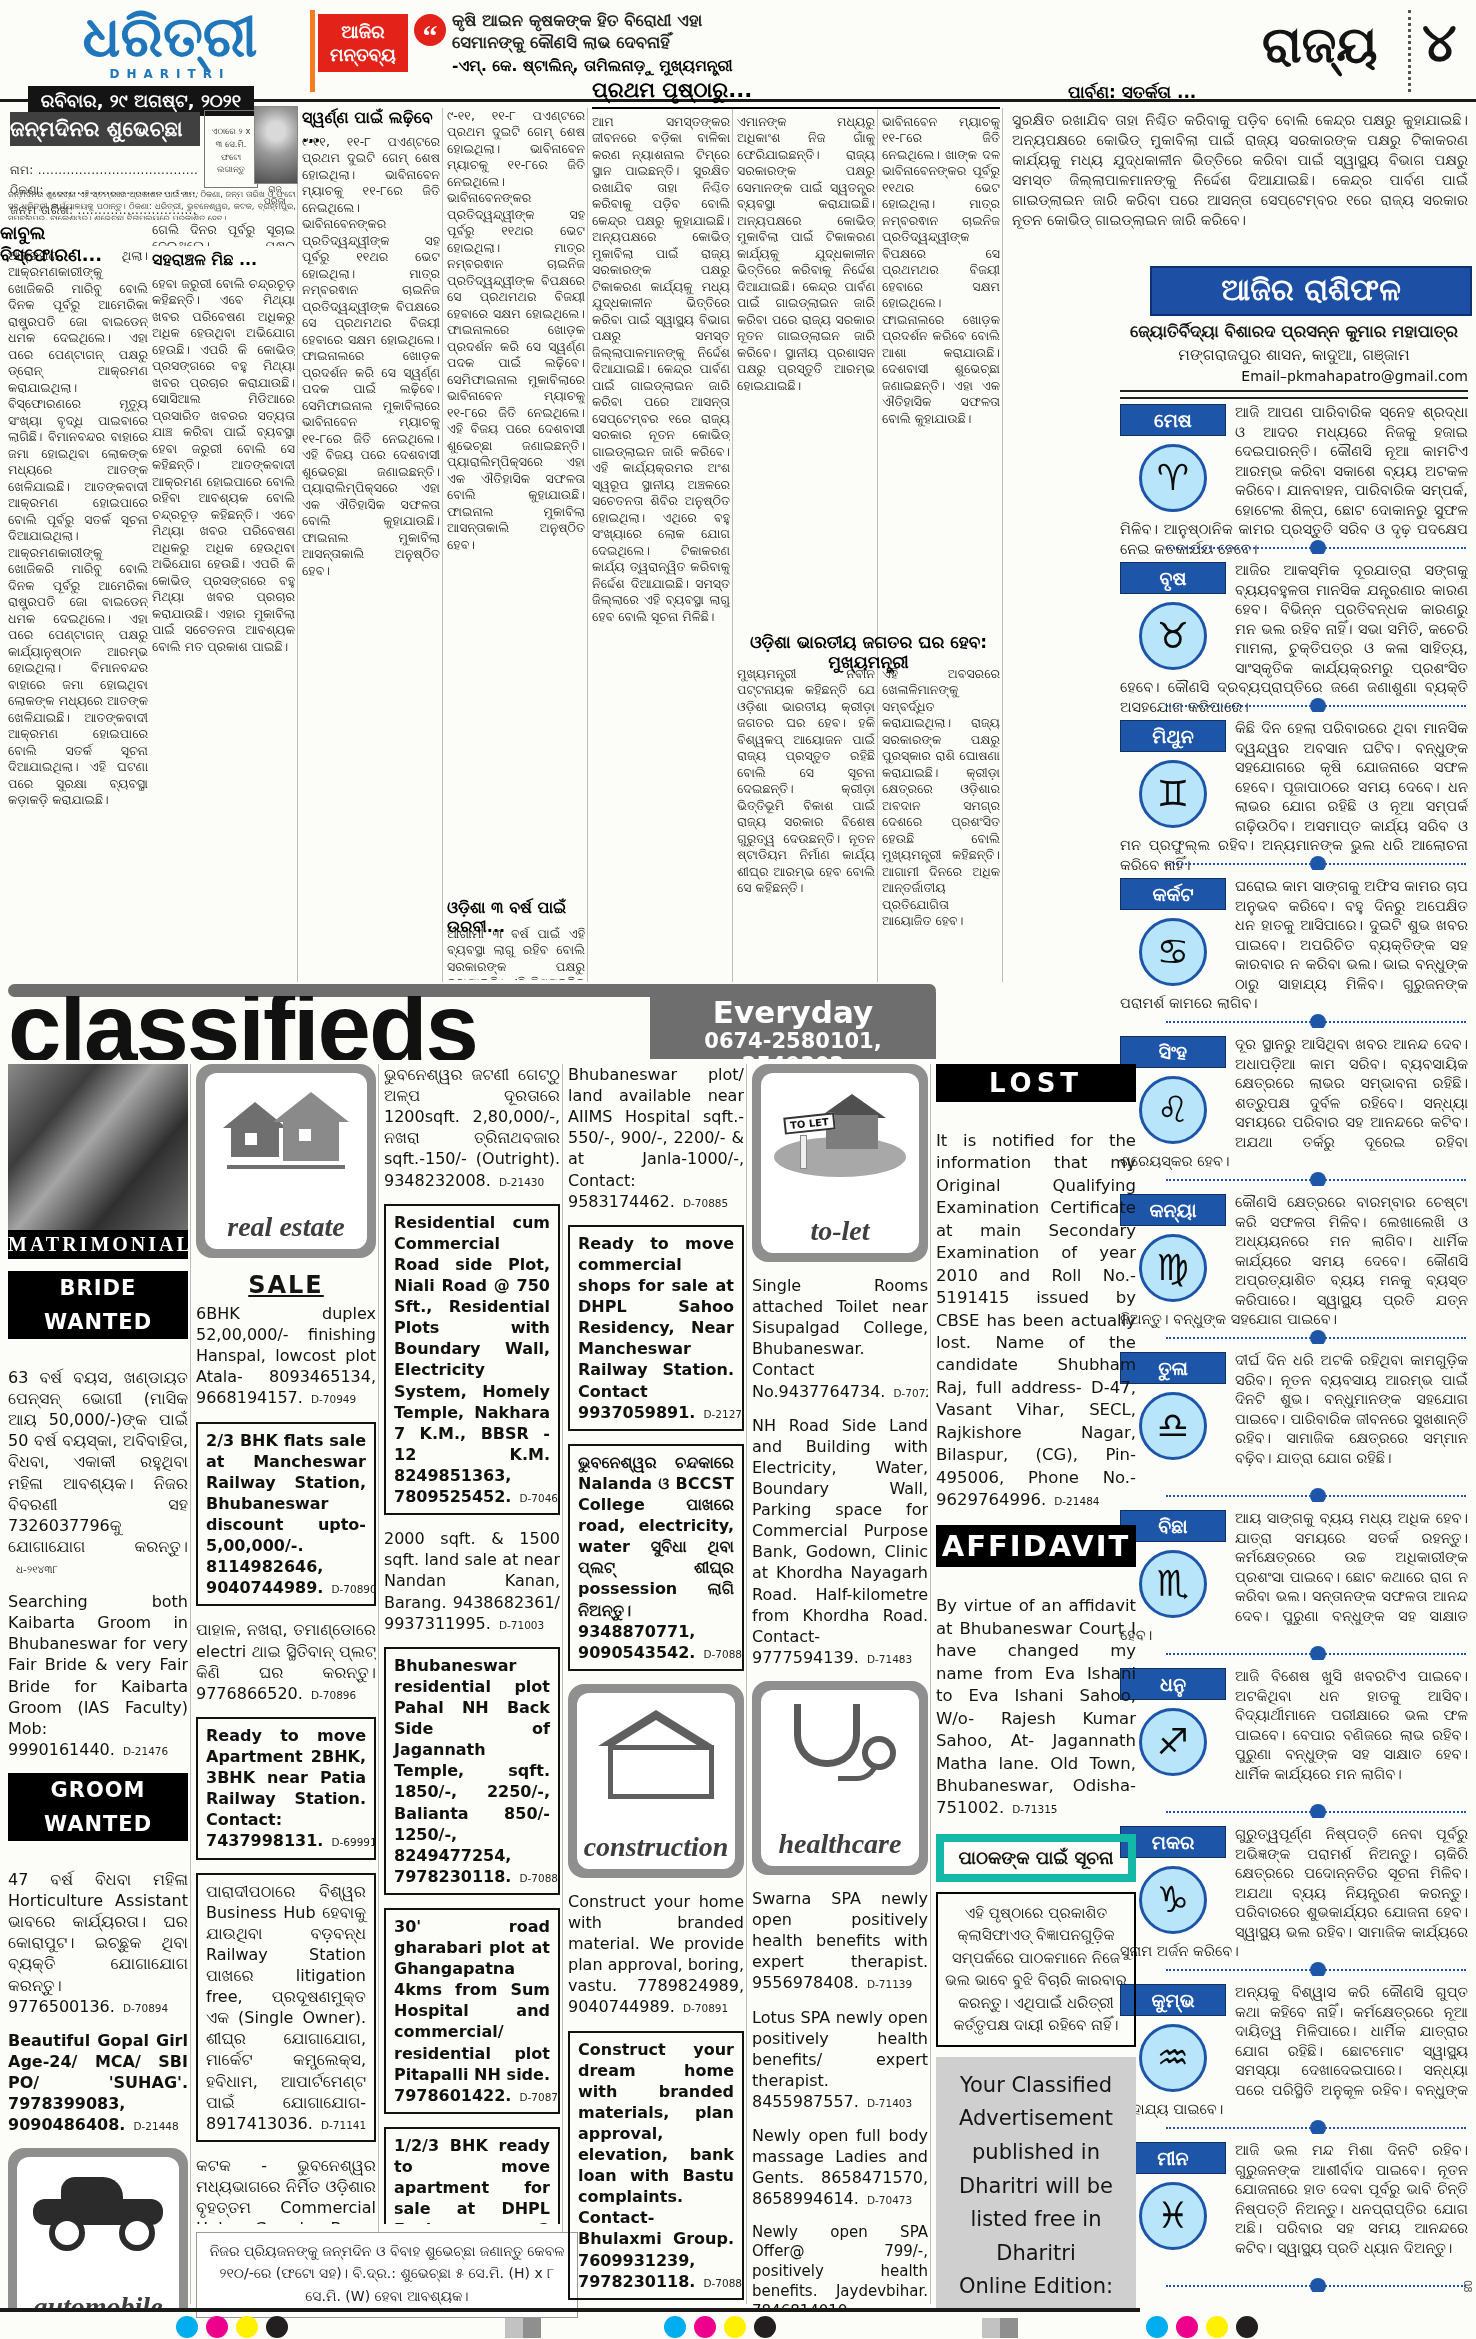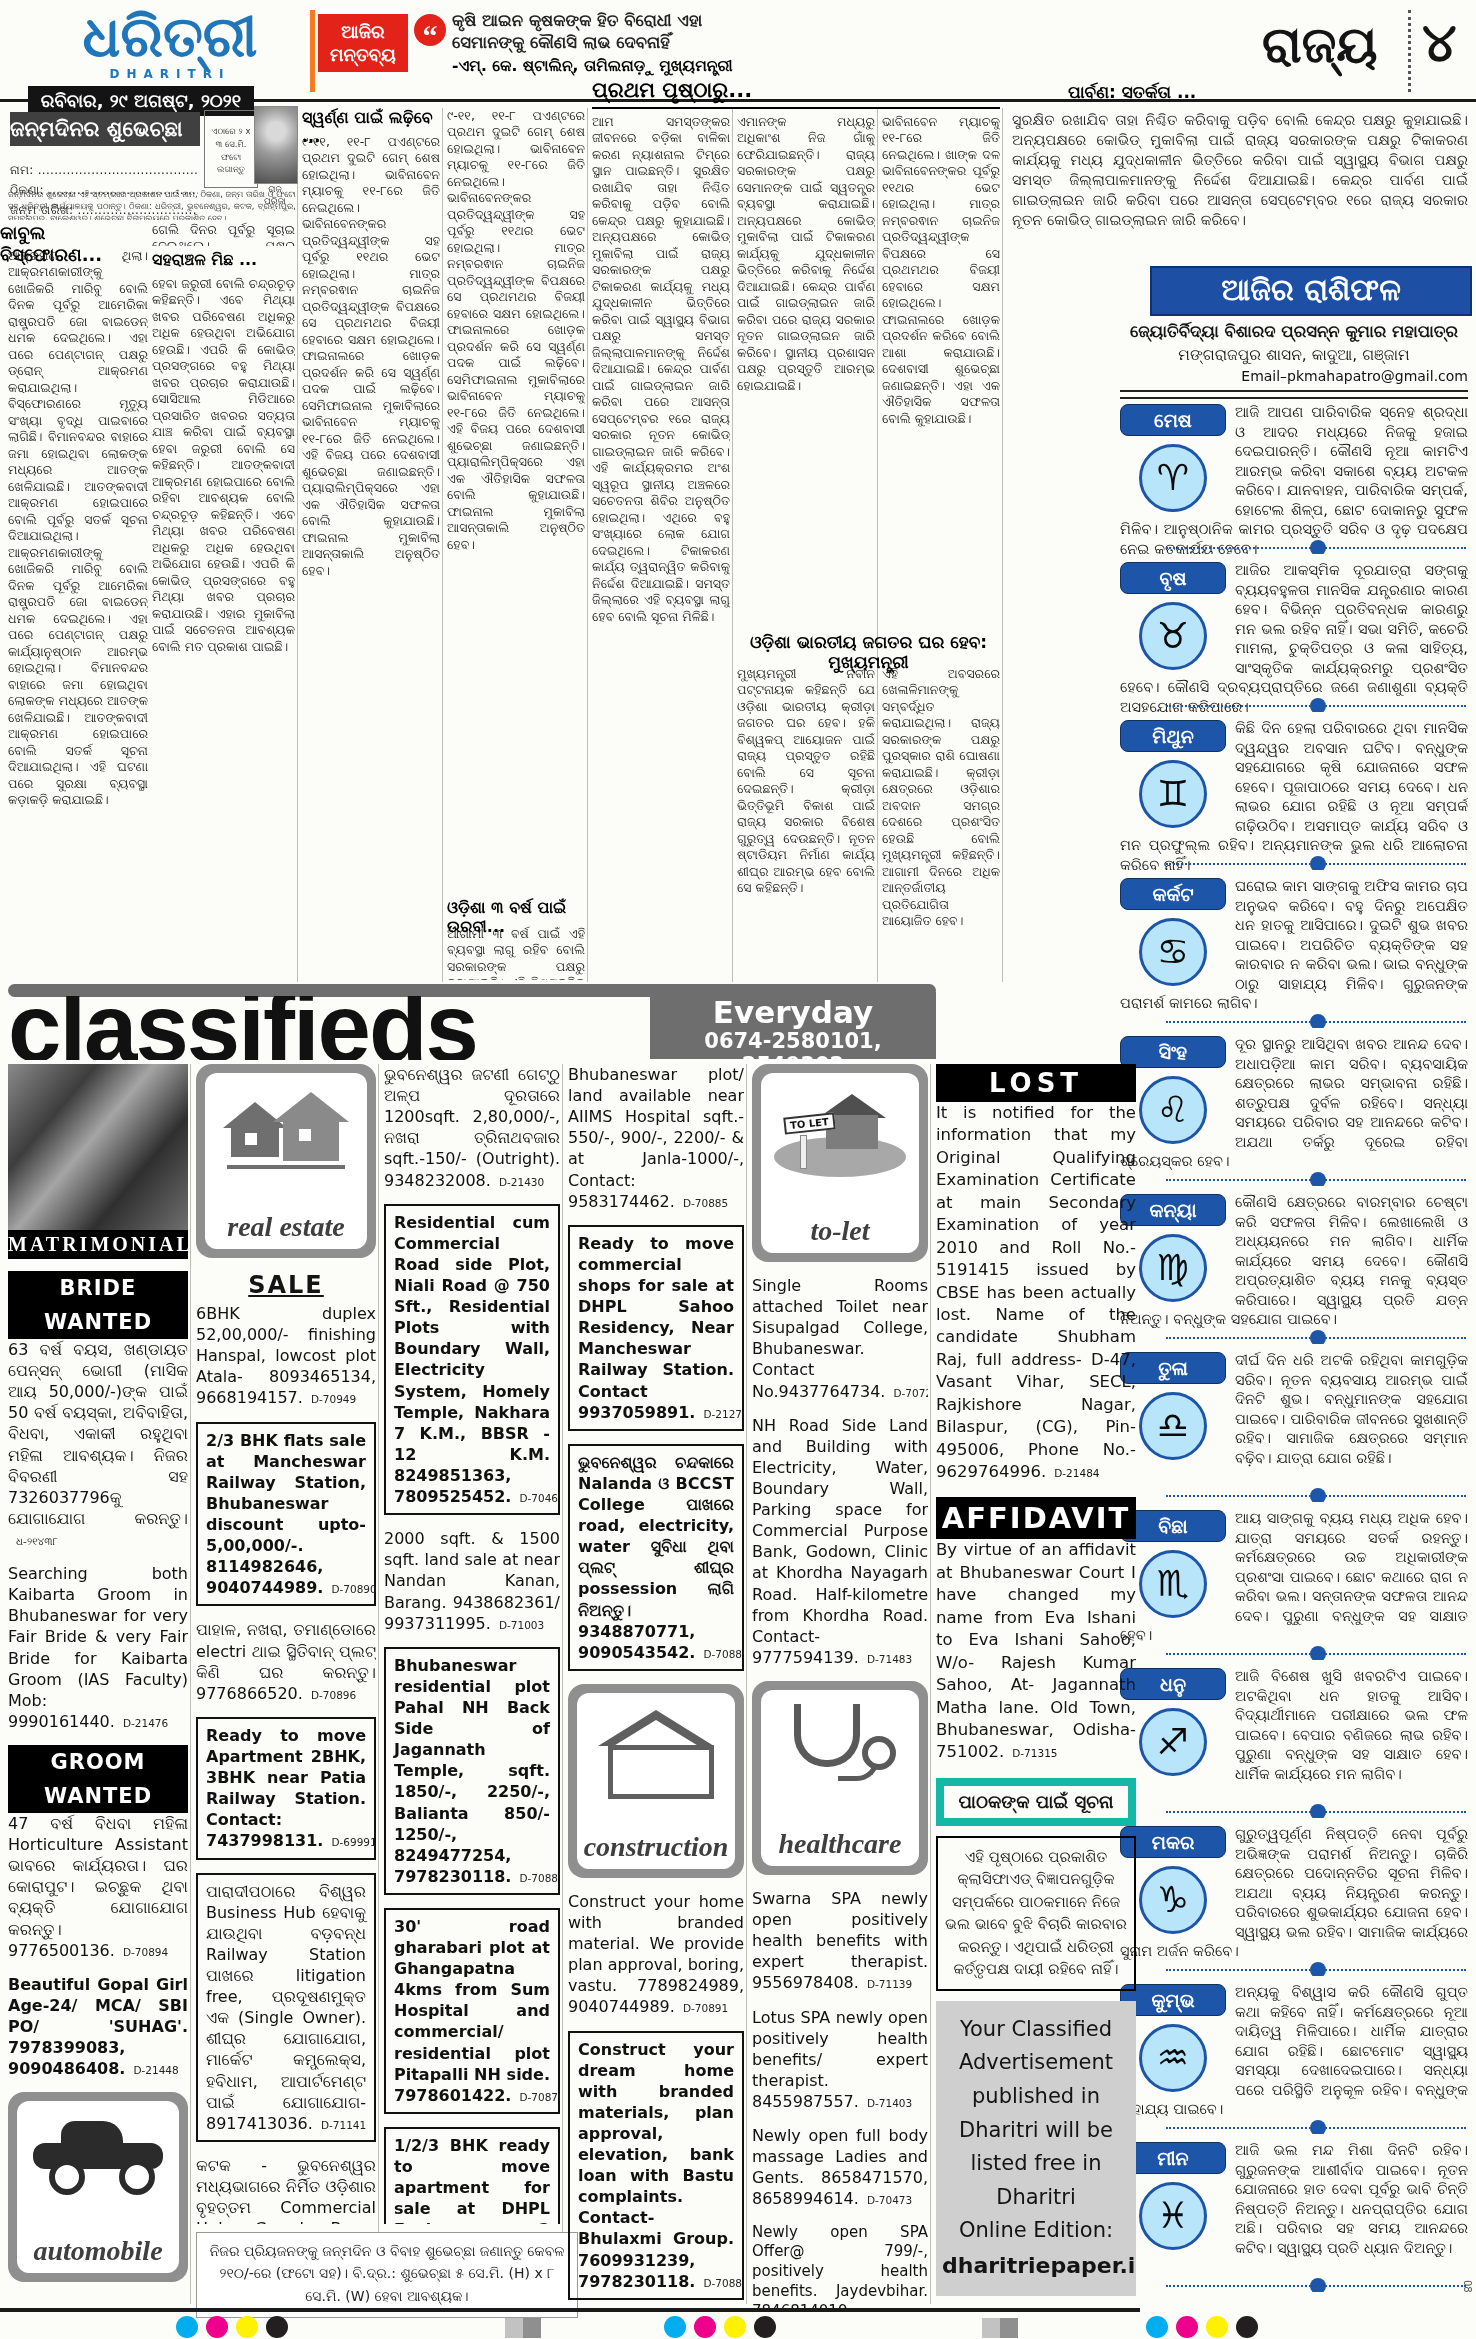--- a/index.html
+++ b/index.html
@@ -31,38 +31,38 @@
   .kid-cap{font-size:9px;text-align:center;color:#222;line-height:1.3}
   .fineprint{position:absolute;font-size:8.3px;line-height:1.45;color:#333;text-align:justify;overflow:hidden}
   
   .hbanner{background:#1d50a5;border:2px solid #0d3270;color:#fff;font-weight:bold;font-size:30px;text-align:center;line-height:44px}
   .hcredit1{font-weight:bold;font-size:16.5px;text-align:center}
   .hcredit2{font-size:15.5px;text-align:center}
   .hemail{font-size:14px;text-align:right;color:#111}
   .hdouble{border-top:2px solid #222;border-bottom:2px solid #222;height:5px}
   .hsign{position:relative;height:152px;margin-bottom:6px;overflow:hidden}
   .hleft{float:left;width:106px;margin:2px 9px 2px 0;text-align:center}
-  .hlabel{background:#1d55a8;border:1px solid #11315f;color:#fff;font-weight:bold;font-size:19px;line-height:30px;border-radius:8px}
+  .hlabel{background:#1d55a8;border:1px solid #11315f;color:#fff;font-weight:bold;font-size:19px;line-height:30px;border-radius:0}
   .hcircle{width:62px;height:62px;border-radius:50%;background:#b9e5fb;border:3px solid #1d55a8;margin:8px auto 0;display:flex;align-items:center;justify-content:center}
   .hglyph{font-size:36px;color:#0b0b0b;line-height:1}
   .htext{font-size:14.6px;line-height:1.34;text-align:justify;color:#161616}
   .hsep{position:absolute;bottom:5px;left:46px;right:2px;border-top:2.5px dotted #1d55a8}
   .hdot{position:absolute;left:48%;top:-9px;width:16px;height:16px;background:#1d55a8;border-radius:50%}
   
   .cstrip{background:#6e6e6e;border-radius:7px}
   .cword{font-size:96px;font-weight:bold;letter-spacing:-2px;line-height:64px;color:#111;font-family:"Liberation Sans",sans-serif}
   .cbox{background:#6e6e6e;color:#fff;text-align:center}
   .cbox .ev{font-size:31px;font-weight:bold;line-height:34px}
   .cbox .ph{font-size:21px;font-weight:bold;line-height:24px}
   .ccol{position:absolute;top:1064px;overflow:hidden}
   .ad{font-size:16px;line-height:1.32;margin-bottom:13px;text-align:justify;color:#111}
   .ad .ref{font-size:10.5px;margin-left:8px;font-weight:normal;white-space:nowrap;color:#222}
   .ad.bold{font-weight:bold}
   .ad.boxed{border:2.5px solid #111;padding:6px 8px;font-weight:bold}
-  .cheader{background:#000;color:#fff;font-weight:bold;text-align:center;font-size:21px;line-height:34px;margin-bottom:0;letter-spacing:1px}
+  .cheader{background:#000;color:#fff;font-weight:bold;text-align:center;font-size:21px;line-height:34px;margin-bottom:28px;letter-spacing:1px}
   .sale{font-weight:bold;text-align:center;font-size:24px;text-decoration:underline;margin:2px 0 4px;letter-spacing:2px}
   .icon-tile{background:#8f8f8f;border-radius:16px;padding:9px;margin-bottom:13px}
   .tile-inner{background:#fff;border-radius:12px;height:100%;position:relative;display:flex;flex-direction:column;align-items:center;justify-content:flex-start;overflow:hidden}
   .tile-label{font-family:"Liberation Serif",serif;font-style:italic;font-weight:bold;font-size:28px;color:#3f3f3f;margin-top:auto;margin-bottom:6px}
   .photo-tile{margin-bottom:12px}
   .wed-photo{height:166px;background:linear-gradient(130deg,#8a8a8a 0%,#3d3d3d 28%,#a5a5a5 46%,#2f2f2f 70%,#6f6f6f 100%)}
   .mat-band{background:#000;color:#fff;text-align:center;font-family:"Liberation Serif",serif;font-weight:bold;font-size:20px;letter-spacing:3px;line-height:29px}
   .c6body{font-size:16.5px;line-height:1.36;text-align:justify;margin-bottom:14px}
   .notice-head{border:8px solid #14b8a6;font-weight:bold;font-size:18px;text-align:center;line-height:32px;margin-bottom:10px}
   .notice-body{border:2px solid #000;padding:8px 7px;font-size:15px;line-height:1.5;text-align:center;margin-bottom:10px}

